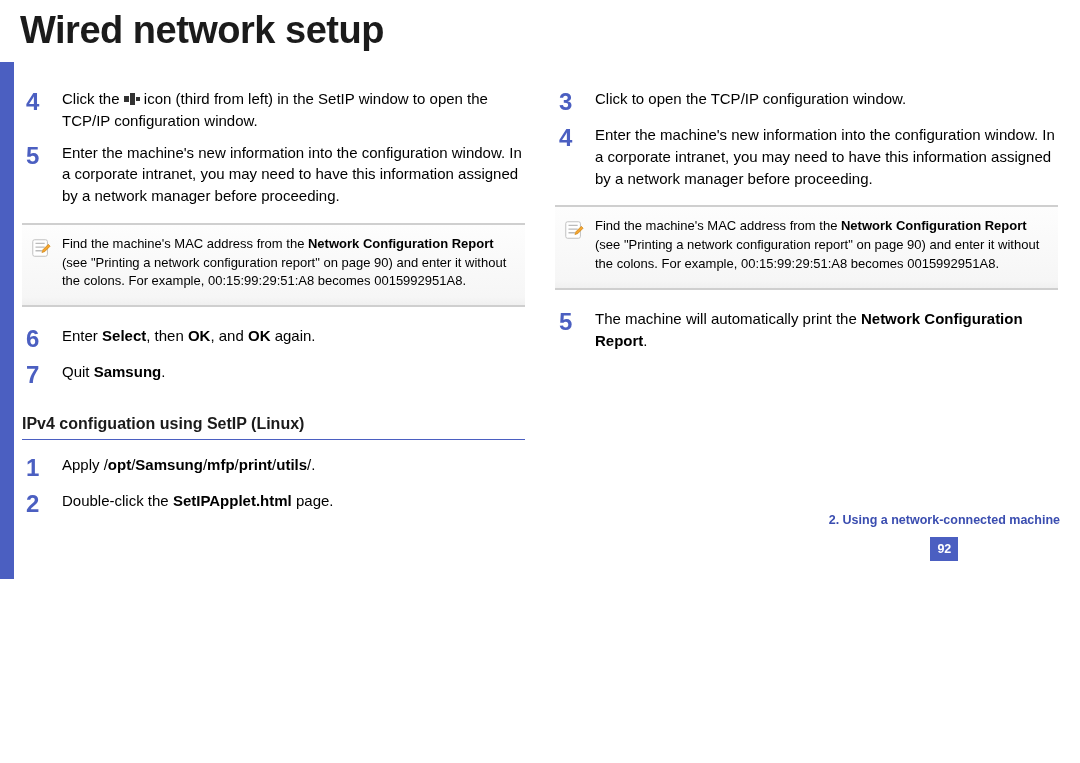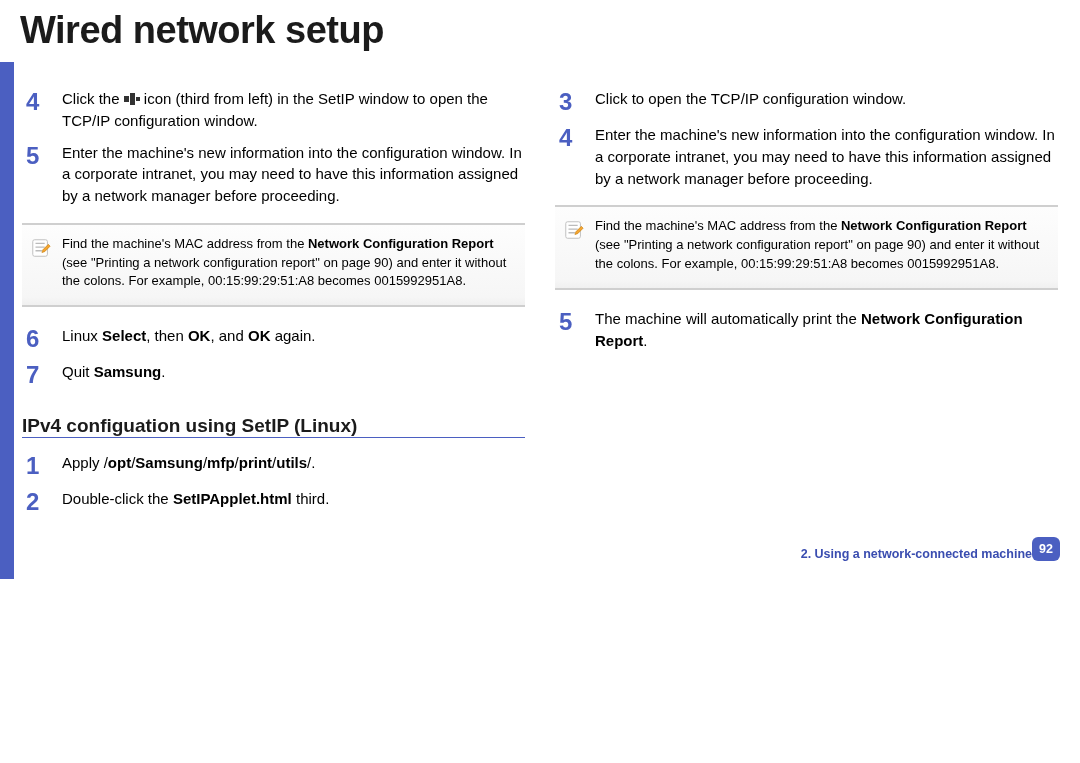--- a/index.html
+++ b/index.html
@@ -43,37 +43,36 @@
     padding: 10px 0 14px 0;
     margin: 16px 0 18px 0;
     display: flex;
     background: linear-gradient(#fdfdfd,#f6f6f6 90%,#f0f0f0);
   }
   .note-box .nicon { flex: 0 0 40px; padding-left: 8px; padding-top: 2px; }
   .note-box .ntxt { flex: 1; font-size: 13px; line-height: 1.45; padding-right: 10px; }
   .note-box .ntxt b { font-weight: 700; }
   .nicon svg { width: 22px; height: 22px; }
   .subhead {
-    font-size: 19px; font-weight: 700; color: #1b1b1b;
-    margin: 28px 0 14px 0;
+    font-size: 16px; font-weight: 700; color: #1b1b1b;
+    padding-bottom: 6px; margin: 28px 0 14px 0;
     border-bottom: 1.5px solid #4b5fc1;
   }
   .para { font-size: 13.2px; line-height: 1.5; margin: 0 0 10px 0; }
   .para b { font-weight: 700; }
   .footer {
     position: absolute; right: 20px; bottom: 18px;
-    display: flex; align-items: flex-end; 
-    font-size: 12.5px; font-weight: 700;
+    display: flex; align-items: center; gap: 10px;
+    font-size: 12.5px; font-weight: 700; flex-direction: column;
   }
   .footer .chap { color: #3a4db0; }
   .footer .pnum {
     background: #4b5fc1; color: #fff;
     width: 28px; height: 24px; display: flex; align-items: center; justify-content: center;
     font-weight: 700;
-    border-radius: 6px;
   }
 </style>
 </head>
 <body>
 <div class="page">
 
 <div class="title-bar">
   <h1>Wired network setup</h1>
 </div>
 <div class="blue-tab"></div>
@@ -109,21 +108,21 @@
             </svg>
       </div>
       <div class="ntxt">
         <span>Find the machine's MAC address from the </span><b>Network Configuration Report</b><span> (see "Printing a network configuration report" on page 90) and enter it without the colons. For example, 00:15:99:29:51:A8 becomes 0015992951A8.</span>
       </div>
     </div>
 
     <div class="step">
       <div class="num">6</div>
       <div class="txt">
-        <span>Linux </span><b>Select</b><span>, then </span><b>OK</b><span>, and </span><b>OK</b><span> again.</span>
+        <span>Enter </span><b>Select</b><span>, then </span><b>OK</b><span>, and </span><b>OK</b><span> again.</span>
       </div>
     </div>
 
     <div class="step">
       <div class="num">7</div>
       <div class="txt">
         <span>Quit </span><b>Samsung</b><span>.</span>
       </div>
     </div>
 
@@ -134,21 +133,21 @@
     <div class="step">
       <div class="num">1</div>
       <div class="txt">
         <span>Apply /</span><b>opt</b><span>/</span><b>Samsung</b><span>/</span><b>mfp</b><span>/</span><b>print</b><span>/</span><b>utils</b><span>/.</span>
       </div>
     </div>
 
     <div class="step">
       <div class="num">2</div>
       <div class="txt">
-        <span>Double-click the </span><b>SetIPApplet.html</b><span> third.</span>
+        <span>Double-click the </span><b>SetIPApplet.html</b><span> page.</span>
       </div>
     </div>
 
   </div>
 
   <div class="col">
 
     <div class="step">
       <div class="num">3</div>
       <div class="txt">Click to open the TCP/IP configuration window.</div>

